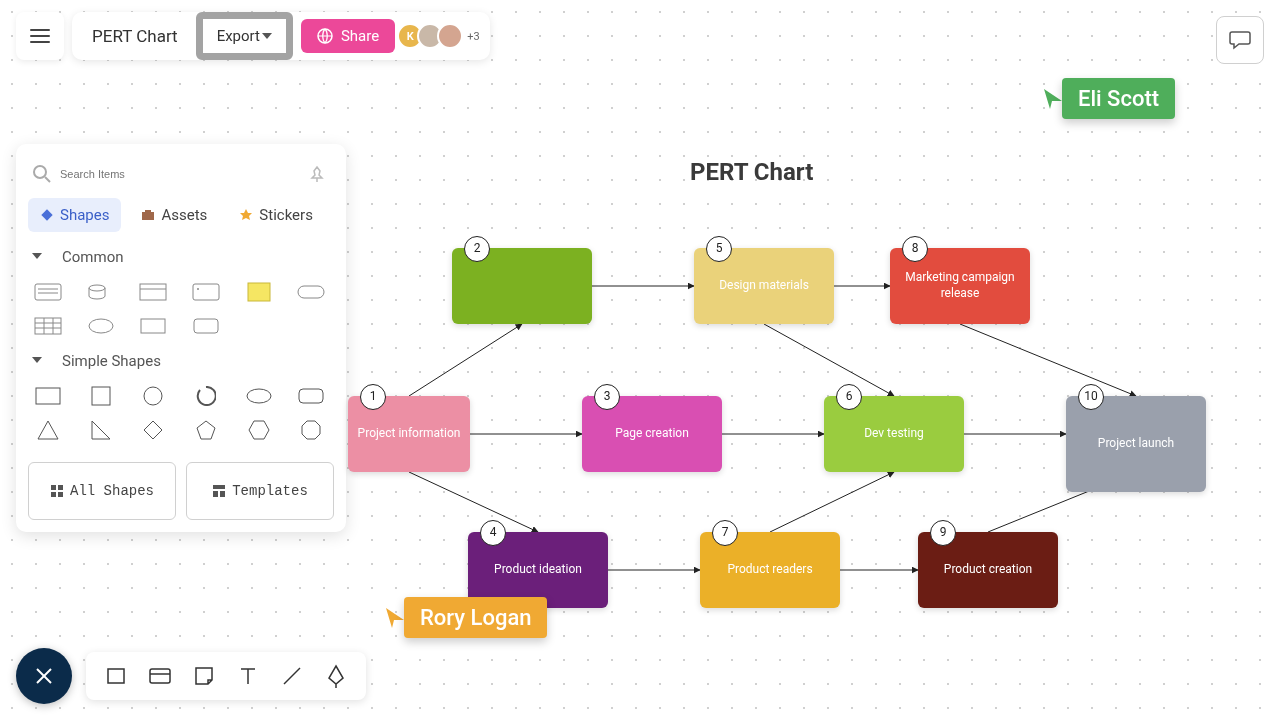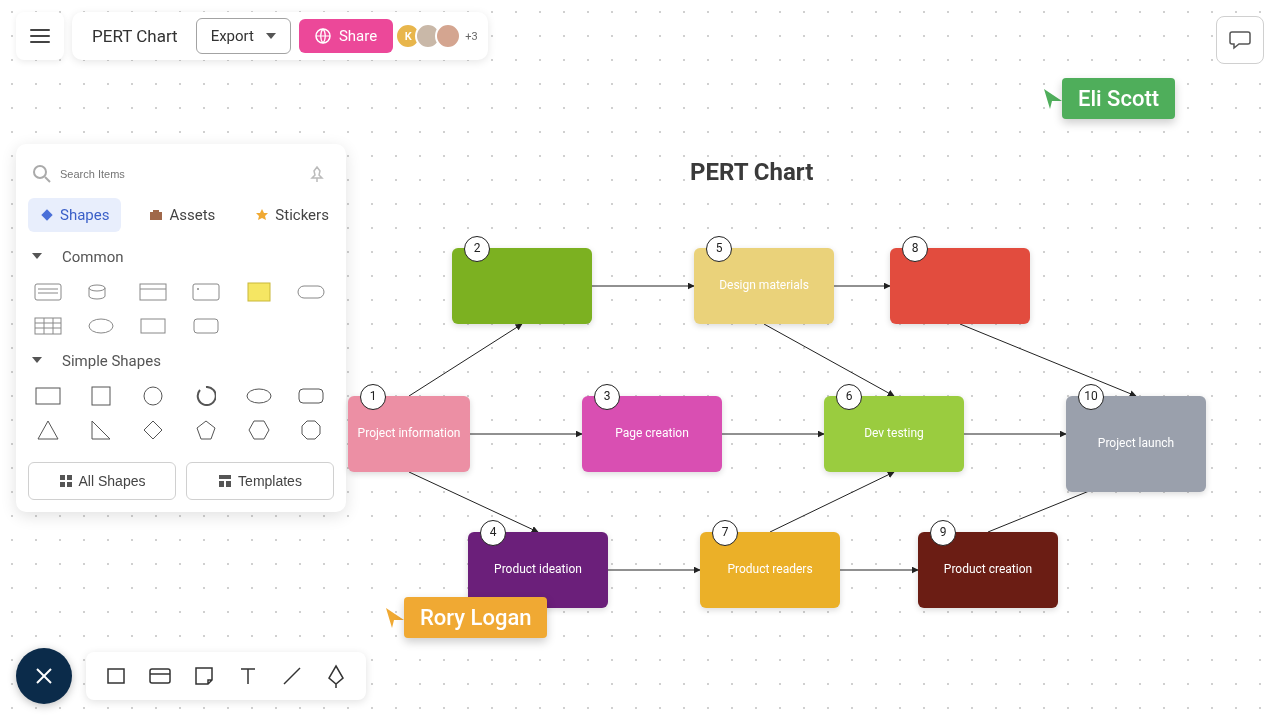--- a/index.html
+++ b/index.html
@@ -8,45 +8,45 @@
 
 .canvas-bg { position: absolute; inset: 0; background-image: radial-gradient(circle, #d0d0d0 1px, transparent 1px); background-size: 24px 24px; }
 
 
 .topbar { position: relative; display: flex; align-items: center; gap: 8px; padding: 16px; height: 72px; }
 .hamburger { width: 48px; height: 48px; background: #fff; border-radius: 8px; display: flex; align-items: center; justify-content: center; box-shadow: 0 2px 6px rgba(0,0,0,.08); cursor: pointer; }
 .hamburger-lines { width: 20px; height: 14px; display: flex; flex-direction: column; justify-content: space-between; }
 .hamburger-lines span { height: 2px; background: #444; border-radius: 2px; }
 .titlebar { display: flex; align-items: center; background: #fff; border-radius: 10px; box-shadow: 0 2px 8px rgba(0,0,0,.1); padding: 0 10px; height: 48px; gap: 8px; }
 .doc-title { font-size: 17px; color: #333; padding: 0 10px; }
-.export-btn { display: flex; align-items: center; gap: 12px; padding: 8px 14px; border: 1px solid #a3a3a3; border-radius: 6px; background: #fff; color: #333; font-size: 15px; cursor: pointer; }
+.export-btn { display: flex; align-items: center; gap: 2px; padding: 8px 14px; border: 7px solid #a3a3a3; border-radius: 6px; background: #fff; color: #333; font-size: 15px; cursor: pointer; }
 .share-btn { display: flex; align-items: center; gap: 8px; padding: 8px 16px; background: #ec4899; color: #fff; border-radius: 6px; font-size: 15px; cursor: pointer; }
 .avatars { display: flex; align-items: center; }
 .avatar { width: 26px; height: 26px; border-radius: 50%; border: 2px solid #fff; margin-left: -6px; display: flex; align-items: center; justify-content: center; font-size: 11px; font-weight: 600; color: #fff; }
 .avatar.k { background: #e8b64c; }
 .avatar.b { background: #c9b8a8; }
 .avatar.c { background: #d4a590; }
 .avatar-more { font-size: 11px; color: #666; margin-left: 4px; }
 .comment-btn { position: absolute; right: 16px; top: 16px; width: 48px; height: 48px; border: 1px solid #d0d0d0; border-radius: 8px; background: #fff; display: flex; align-items: center; justify-content: center; cursor: pointer; }
 
 
 .side-panel { position: absolute; left: 16px; top: 144px; width: 330px; background: #fff; border-radius: 10px; box-shadow: 0 4px 16px rgba(0,0,0,.12); padding: 16px 12px 12px 12px; }
 .search-row { display: flex; align-items: center; gap: 8px; padding: 4px 8px 14px 4px; color: #aaa; }
 .search-input { border: none; outline: none; font-size: 11px; flex: 1; color: #888; }
 .pin-icon { color: #bbb; cursor: pointer; }
-.tab-row { display: flex; gap: 16px; margin-bottom: 10px; }
+.tab-row { display: flex; gap: 8px; margin-bottom: 10px; }
 .tab-chip { display: flex; align-items: center; gap: 6px; padding: 8px 12px; border-radius: 6px; font-size: 15px; cursor: pointer; color: #444; }
 .tab-chip.active { background: #e8eefc; color: #3a5fc8; }
 .tab-chip .chip-icon { width: 14px; height: 14px; }
 .section-head { display: flex; align-items: center; gap: 20px; font-size: 15px; color: #555; padding: 6px 4px; cursor: pointer; }
 .shapes-grid { display: grid; grid-template-columns: repeat(6, 1fr); gap: 14px 22px; padding: 10px 6px; }
 .shape-item { width: 28px; height: 20px; display: flex; align-items: center; justify-content: center; cursor: pointer; }
 .show-less { text-align: center; color: #555; font-size: 14px; padding: 6px; cursor: pointer; }
 .panel-footer { display: flex; gap: 10px; margin-top: 12px; }
-.panel-footer button { flex: 1; padding: 10px; border: 1px solid #d0d0d0; border-radius: 6px; background: #fff; font-size: 14px; color: #444; cursor: pointer; display: flex; align-items: center; justify-content: center; gap: 6px; }
+.panel-footer button { flex: 1; padding: 20px; border: 1px solid #d0d0d0; border-radius: 6px; background: #fff; font-size: 14px; color: #444; cursor: pointer; display: flex; align-items: center; justify-content: center; gap: 6px; font-family: Liberation Mono, monospace; }
 
 
 .bottom-bar { position: absolute; left: 16px; bottom: 16px; display: flex; align-items: center; gap: 14px; }
 .fab { width: 56px; height: 56px; border-radius: 50%; background: #0b2b4a; color: #fff; display: flex; align-items: center; justify-content: center; cursor: pointer; box-shadow: 0 2px 8px rgba(0,0,0,.25); }
 .tool-strip { display: flex; gap: 16px; background: #fff; border-radius: 8px; padding: 10px 16px; box-shadow: 0 2px 8px rgba(0,0,0,.12); }
 .tool-item { width: 28px; height: 28px; display: flex; align-items: center; justify-content: center; cursor: pointer; color: #333; }
 
 
 .canvas { position: absolute; inset: 0; }
 .chart-title { position: absolute; left: 690px; top: 158px; font-size: 24px; font-weight: 700; color: #3a3a3a; }
@@ -382,20 +382,21 @@
       <div class="node" style="left: 824px; top: 396px; width: 140px; height: 76px; background: rgb(154, 204, 63);">
         <div class="num">6</div>
         <span>Dev testing</span>
       </div>
       <div class="node" style="left: 700px; top: 532px; width: 140px; height: 76px; background: rgb(235, 176, 40);">
         <div class="num">7</div>
         <span>Product readers</span>
       </div>
       <div class="node" style="left: 890px; top: 248px; width: 140px; height: 76px; background: rgb(226, 76, 62);">
         <div class="num">8</div>
+        <span>Marketing campaign release</span>
       </div>
       <div class="node" style="left: 918px; top: 532px; width: 140px; height: 76px; background: rgb(107, 29, 20);">
         <div class="num">9</div>
         <span>Product creation</span>
       </div>
       <div class="node" style="left: 1066px; top: 396px; width: 140px; height: 96px; background: rgb(154, 160, 172);">
         <div class="num">10</div>
         <span>Project launch</span>
       </div>
     </div>

